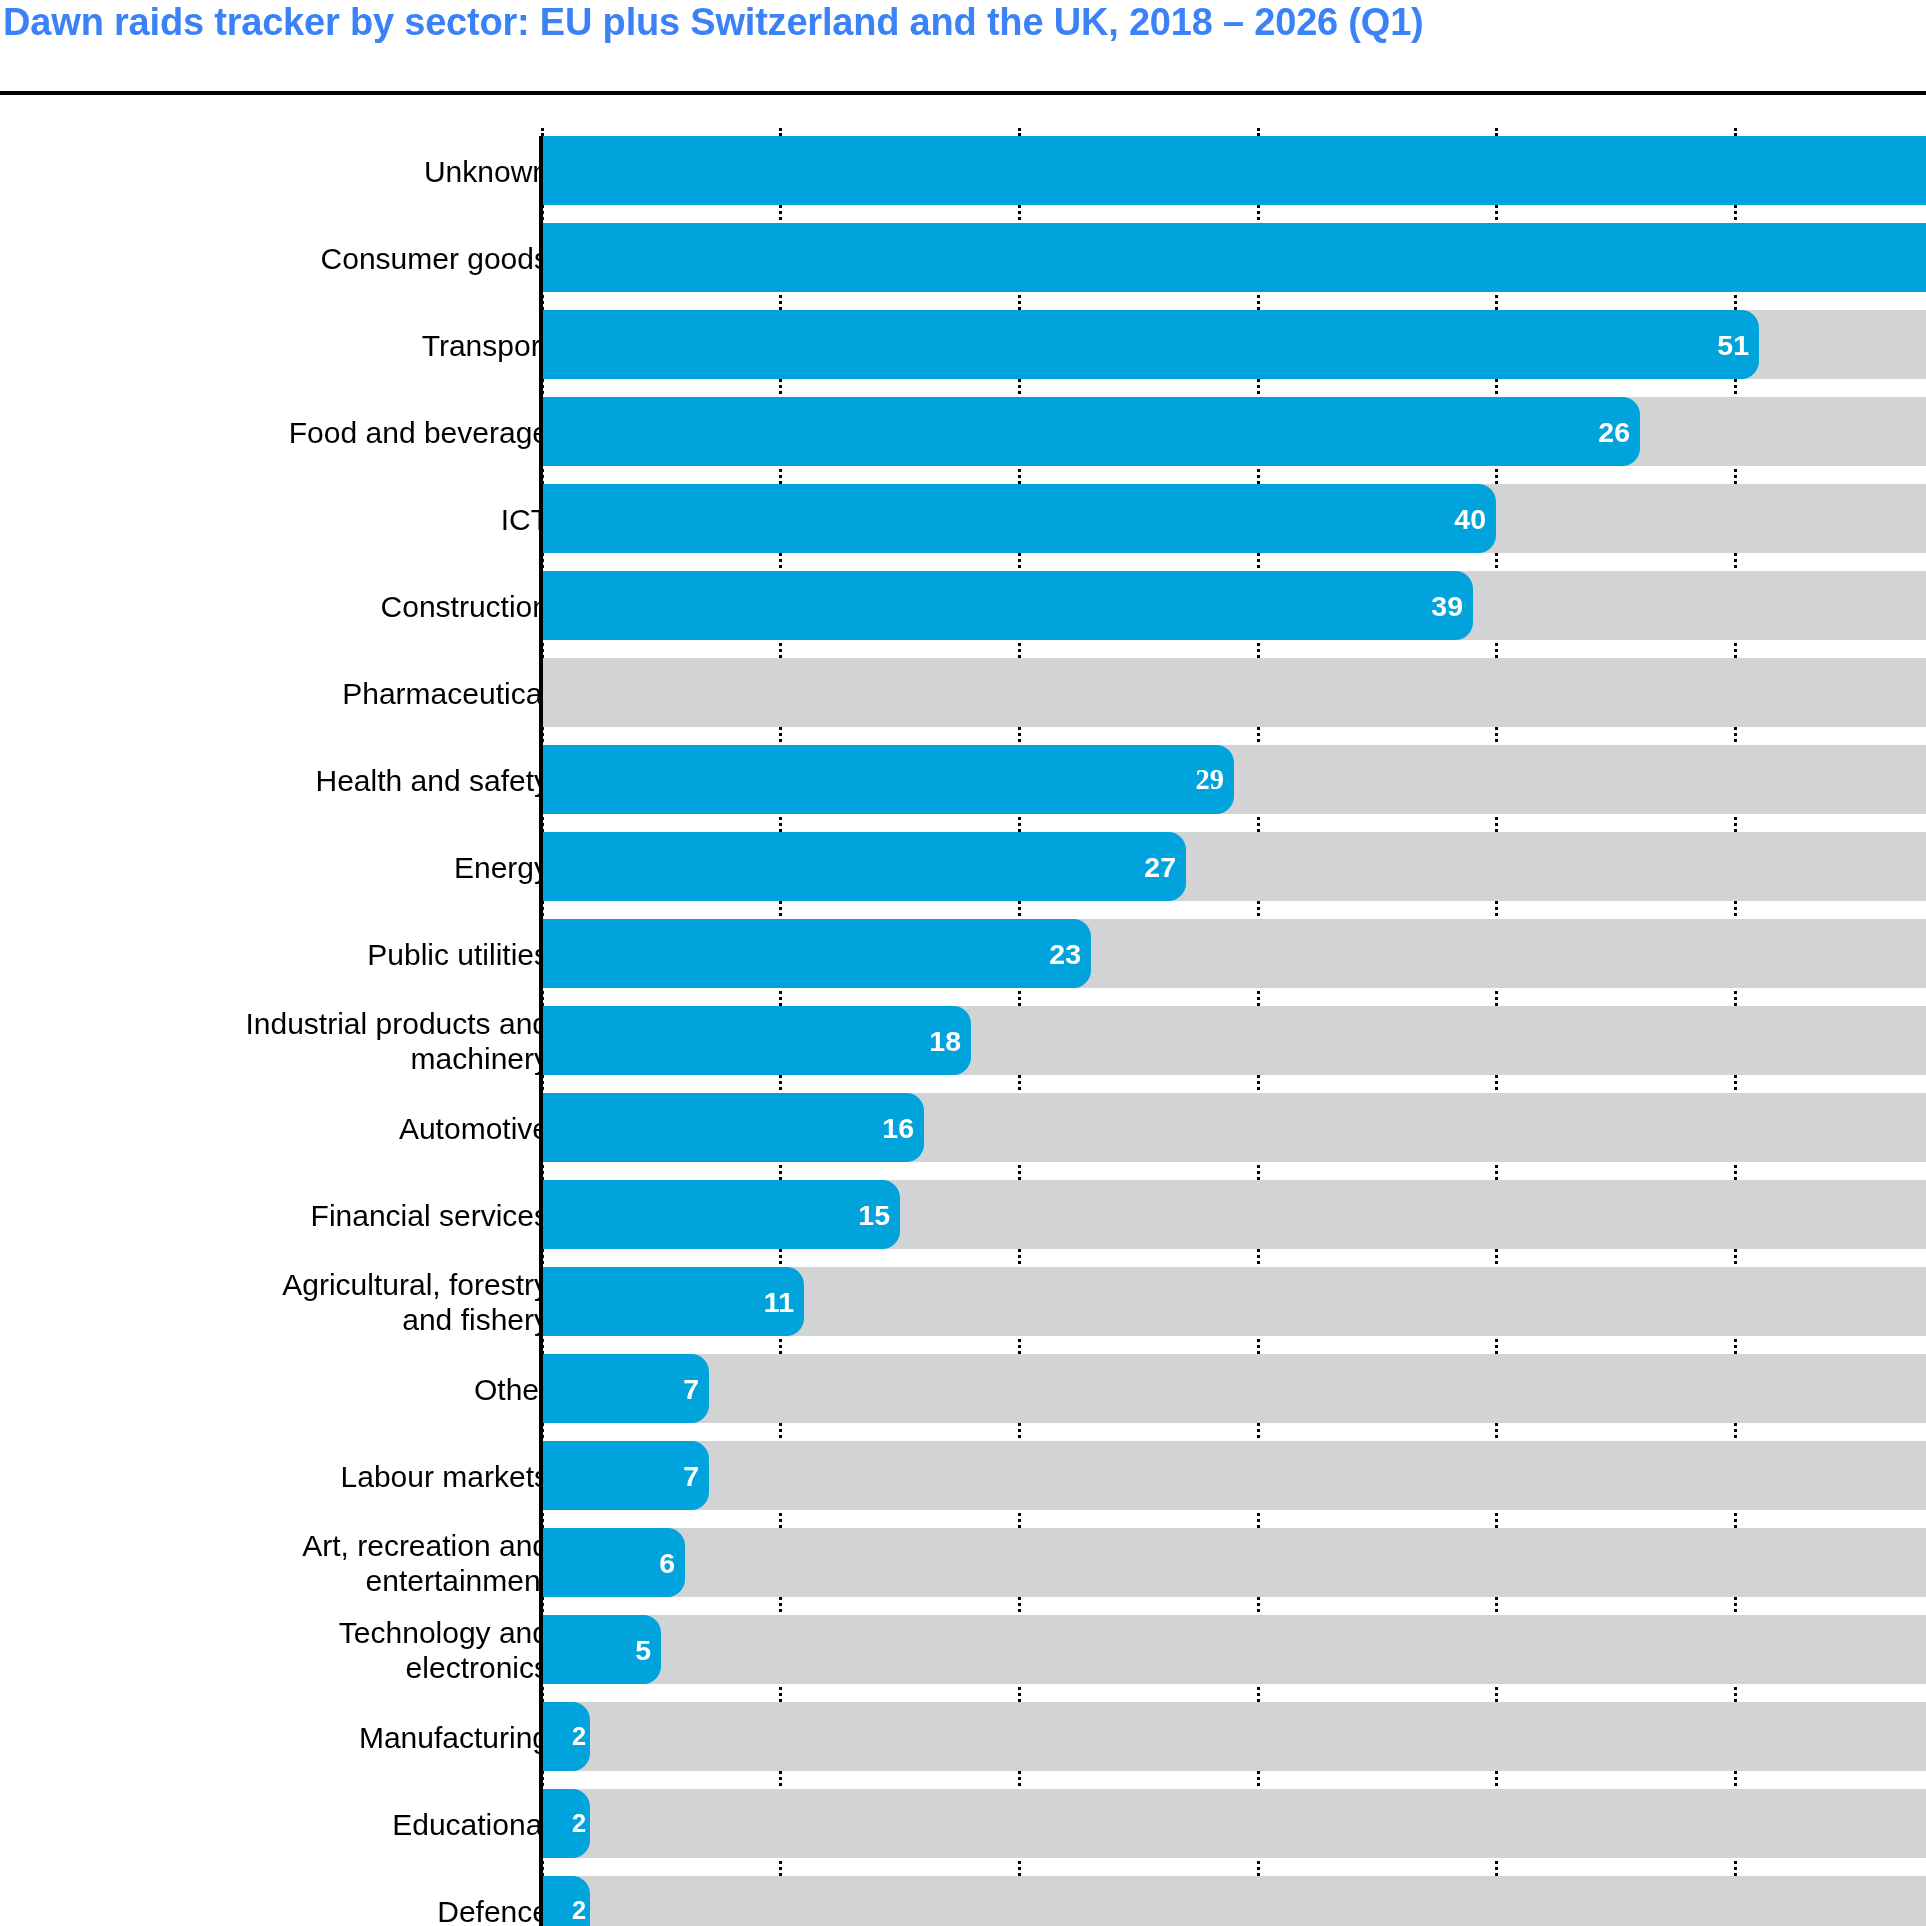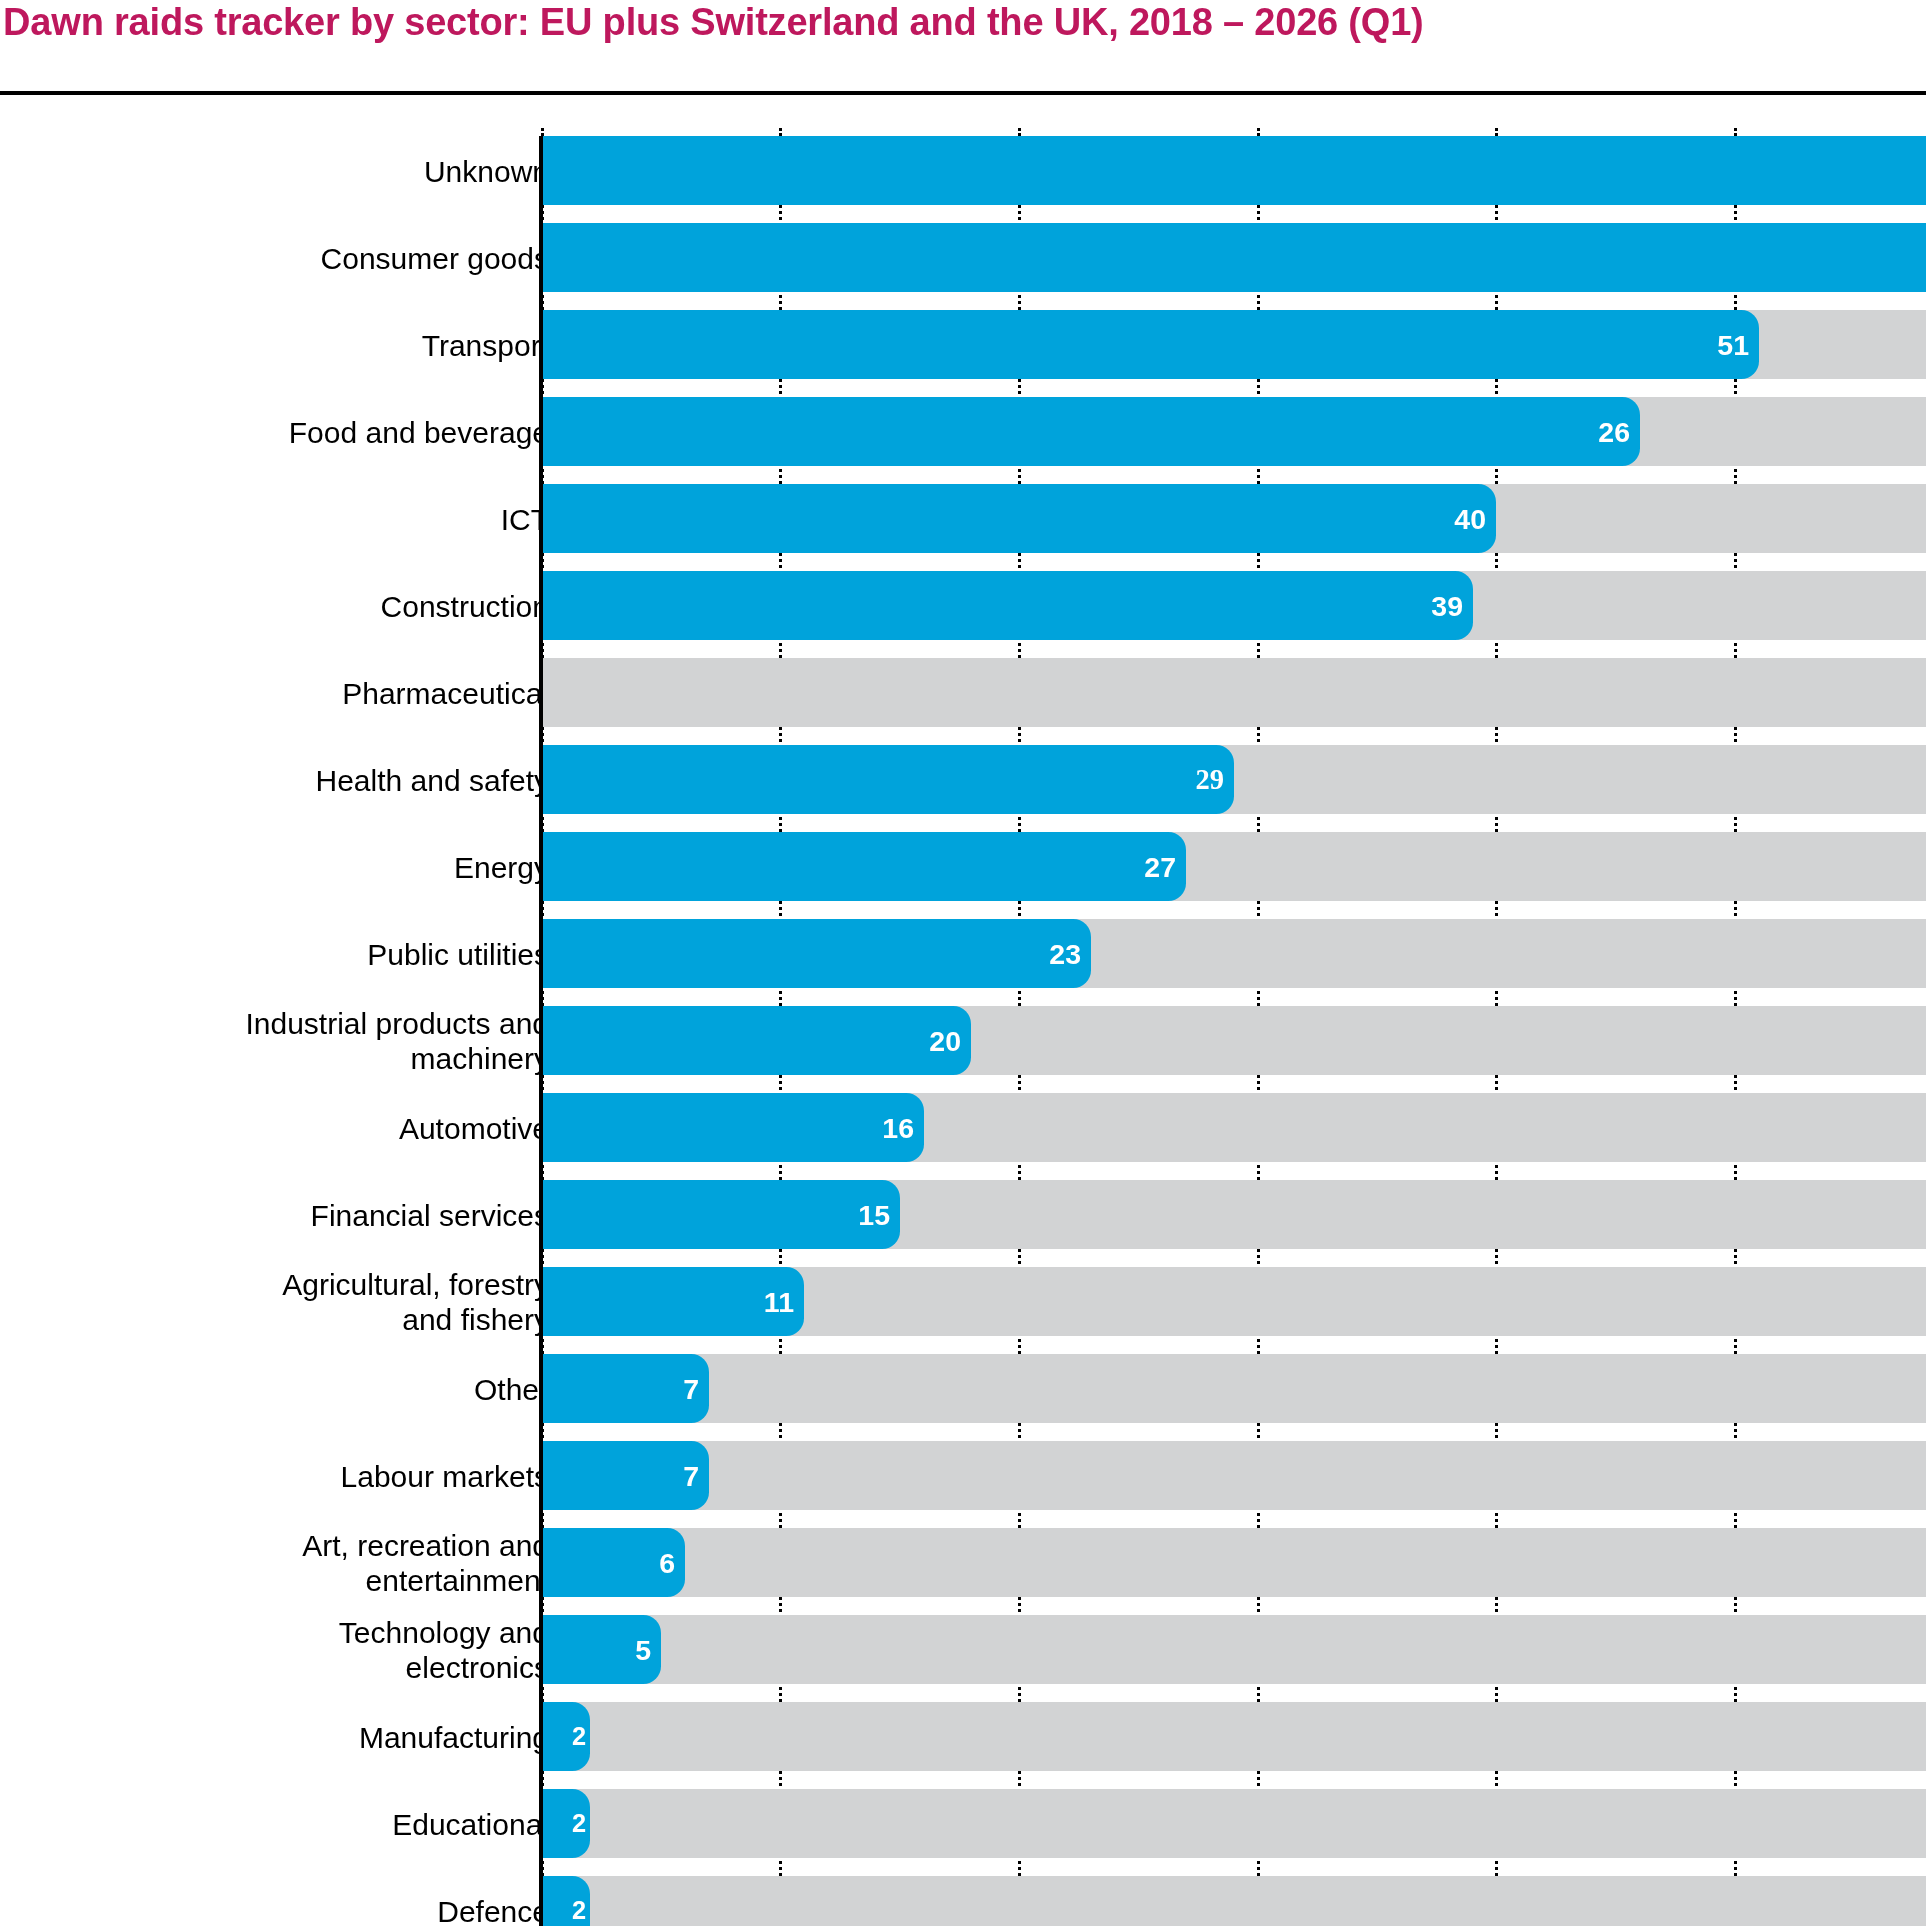--- a/index.html
+++ b/index.html
@@ -11,21 +11,21 @@
     overflow:hidden;
   }
   #chart-root{position:absolute;inset:0;}
 
   
   .title{
     position:absolute;
     left:3.1px;top:0.8px;
     font-size:38px;
     font-weight:bold;
-    color:#be185d;
+    color:#3b82f6;
     letter-spacing:-0.2px;
     white-space:nowrap;
   }
   .header-rule{
     position:absolute;
     left:0;top:91px;
     width:2568px;height:3.5px;
     background:#000;
   }
 
@@ -174,21 +174,21 @@
           <div class="track"></div>
           <div class="bar" style="width: 549px; text-decoration: underline;">
             <div class="bar-value">23</div>
           </div>
         </div>
         <div class="row" style="top: 1006px; height: 69px;">
           <div class="row-label">Industrial products and
 machinery</div>
           <div class="track"></div>
           <div class="bar" style="width: 429px;">
-            <div class="bar-value">20</div>
+            <div class="bar-value">18</div>
           </div>
         </div>
         <div class="row" style="top: 1093px; height: 69px;">
           <div class="row-label">Automotive</div>
           <div class="track"></div>
           <div class="bar" style="width: 382px;">
             <div class="bar-value">16</div>
           </div>
         </div>
         <div class="row" style="top: 1180px; height: 69px;">

